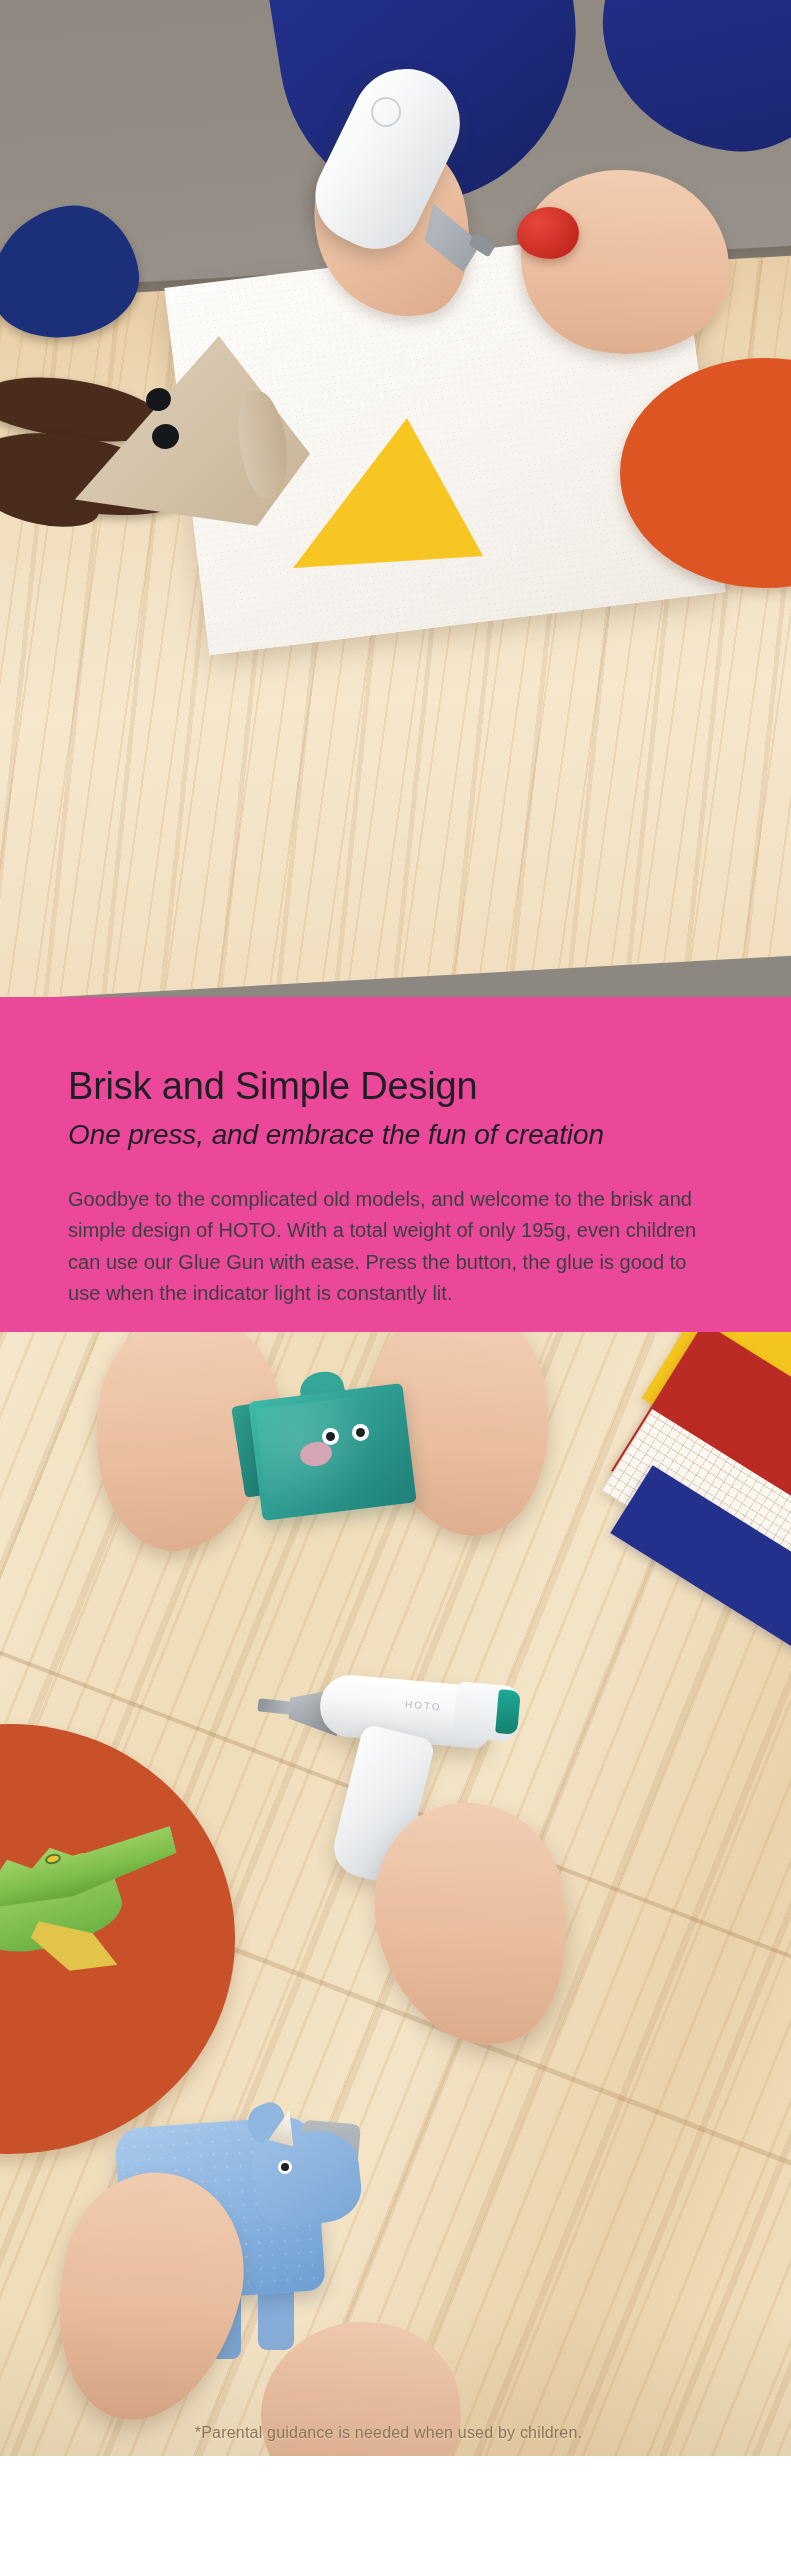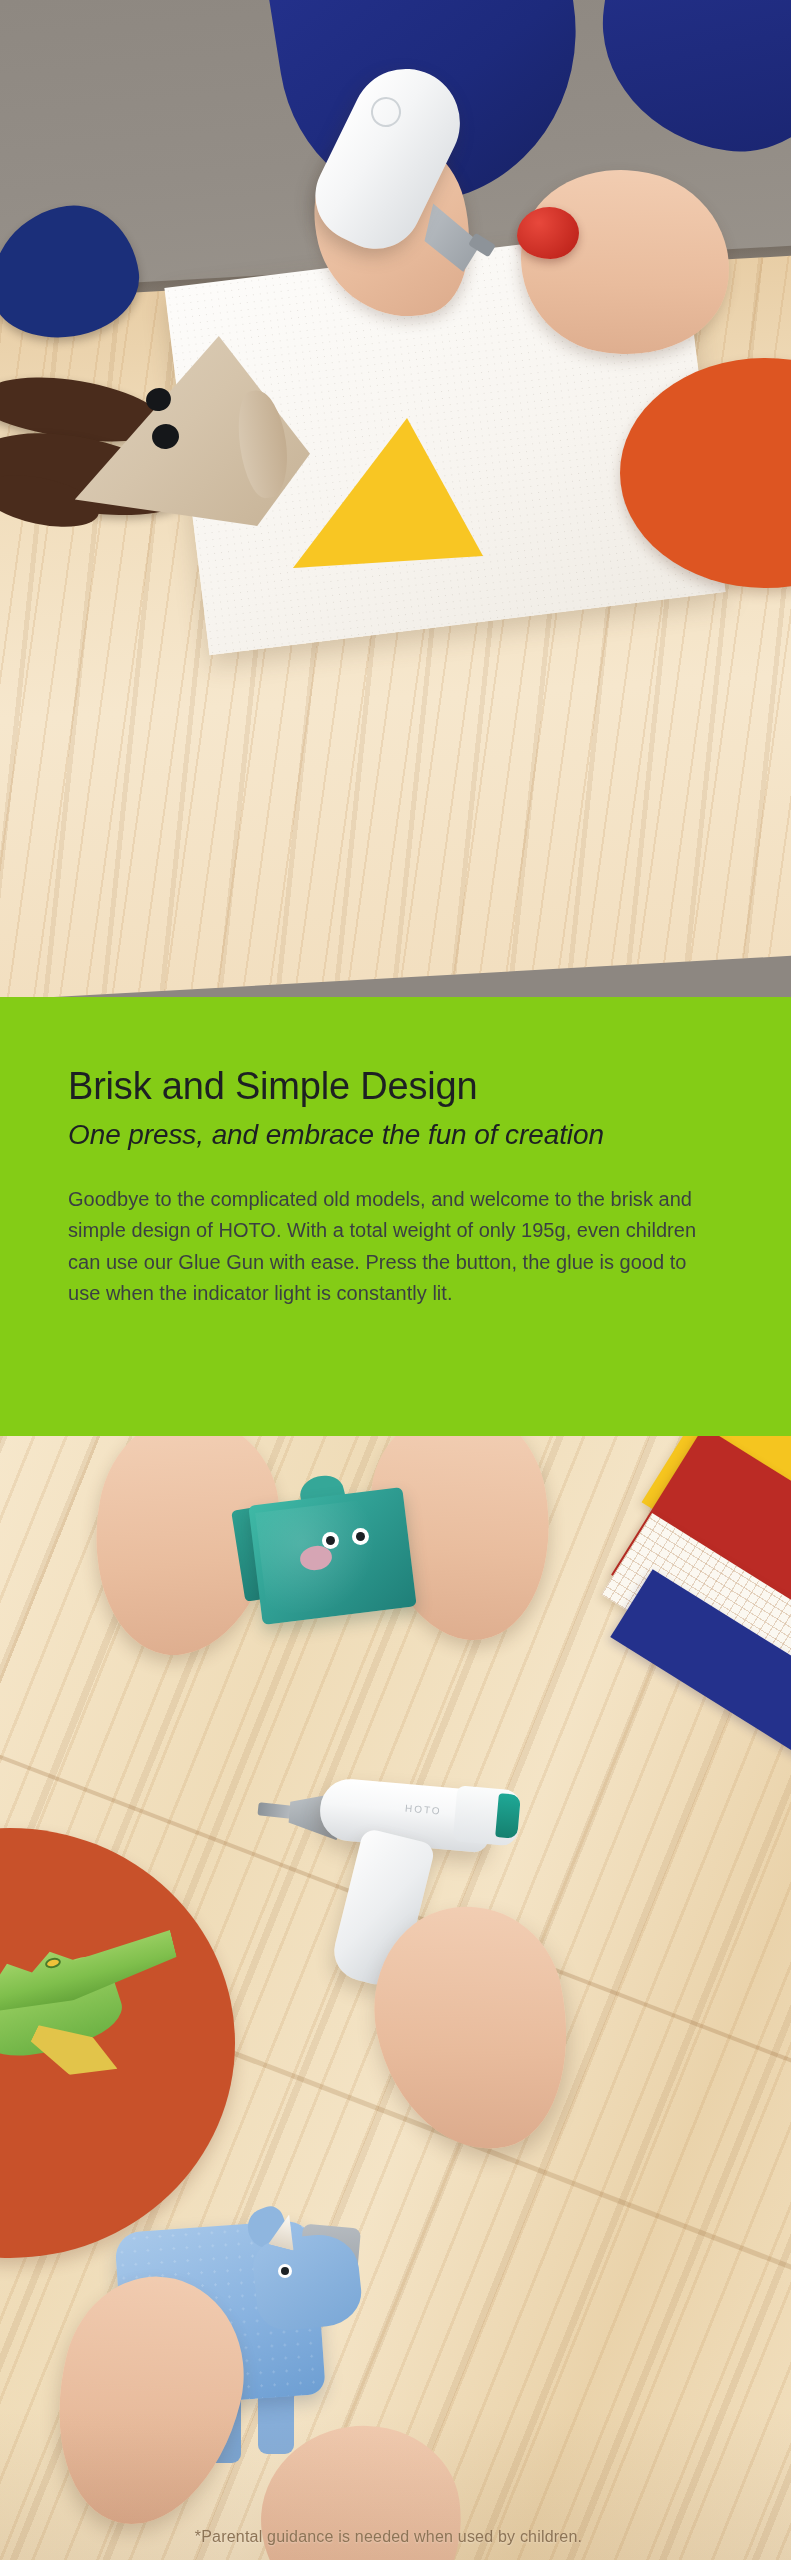--- a/index.html
+++ b/index.html
@@ -153,21 +153,21 @@
   }
   
   .hero .ball{
     position:absolute; left:517px; top:207px; width:62px; height:52px;
     background:radial-gradient(circle at 35% 30%, #e8483c, #c0251c 80%);
     border-radius:52% 48% 46% 54% / 55% 50% 50% 45%;
     box-shadow:0 4px 9px rgba(80,20,15,.3);
   }
 
   
-  .copy { position:relative; width:791px; height:439px; background:#84cc16; padding:68px 68px 0 68px; }
+  .copy { position:relative; width:791px; height:335px; background:#ec4899; padding:68px 68px 0 68px; }
   .copy h2{
     font-size:38px; font-weight:400; color:#1d2023; letter-spacing:-.2px; line-height:1.15;
   }
   .copy h3{
     font-size:28px; font-weight:400; font-style:italic; color:#1d2023;
     letter-spacing:-.1px; margin-top:9px; line-height:1.2;
   }
   .copy p{
     margin-top:33px; font-size:20px; line-height:1.56; color:#3b3f43;
     max-width:650px; letter-spacing:.02px;

